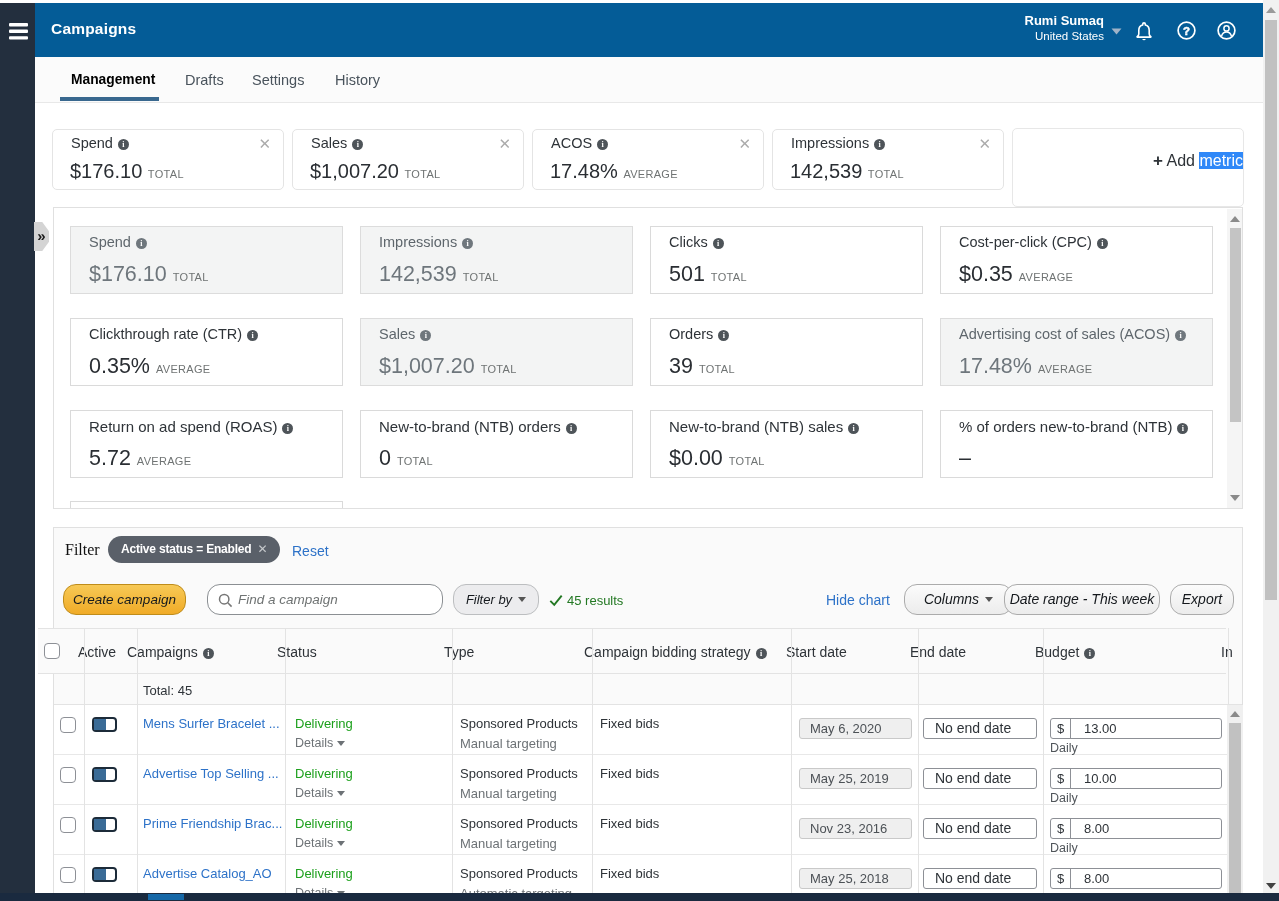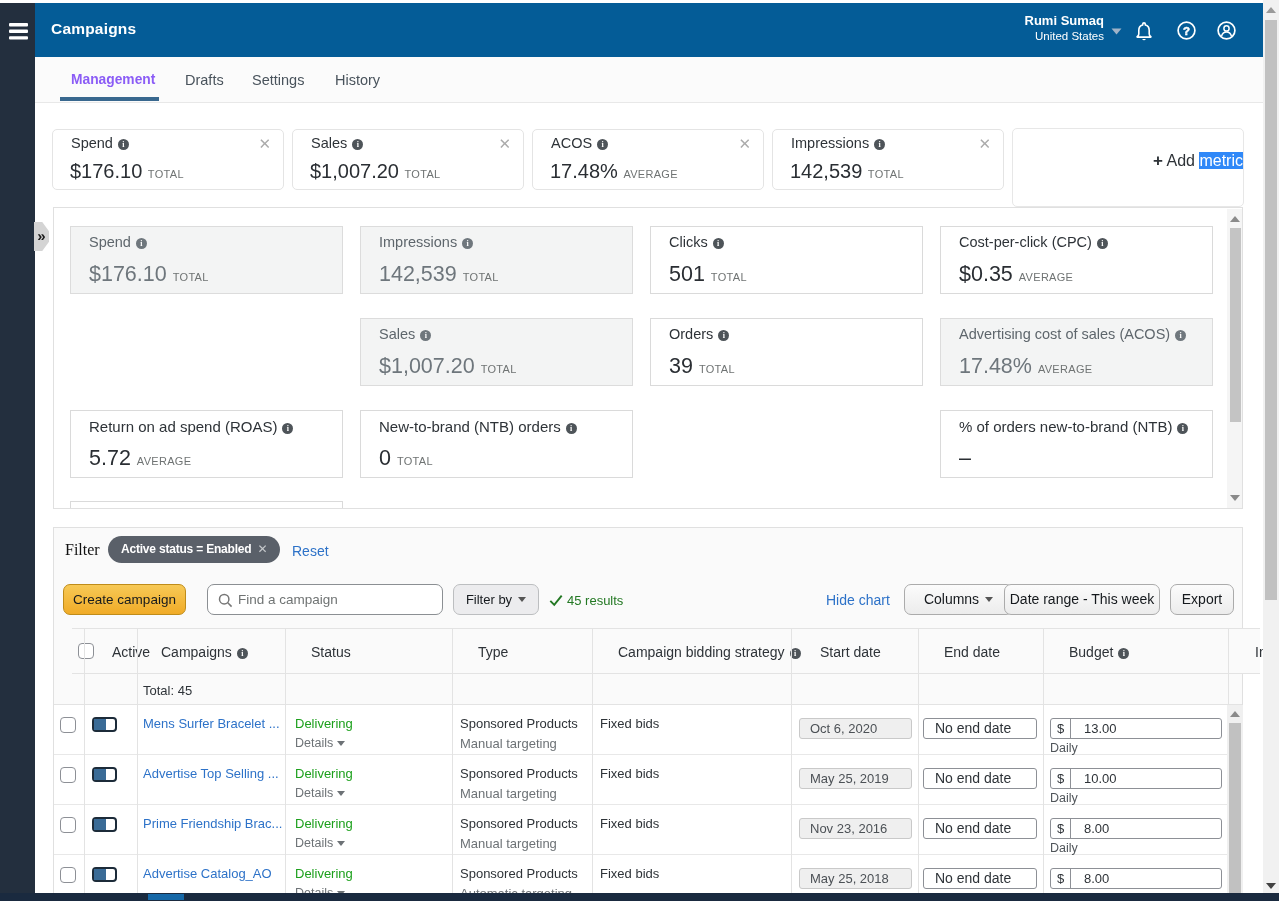--- a/index.html
+++ b/index.html
@@ -17,21 +17,21 @@
 .arrow-up { width:0; height:0; border-left:5px solid transparent; border-right:5px solid transparent; border-bottom:6px solid #8a8a8a; }
 .arrow-dn { width:0; height:0; border-left:5px solid transparent; border-right:5px solid transparent; border-top:6px solid #8a8a8a; }
 #expander { left:34px; top:222px; width:15px; height:29px; background:#d4d4d4; clip-path:polygon(0 0,55% 0,100% 32%,100% 68%,55% 100%,0 100%); color:#1b1b1b; font-size:15px; font-weight:bold; line-height:27px; text-align:center; }
 
 #h-title { left:16px; top:17px; color:#fff; font-size:15.5px; font-weight:bold; letter-spacing:.2px; }
 #h-user { right:159px; top:10px; text-align:right; color:#fff; }
 #h-user .n { font-size:13px; font-weight:bold; }
 #h-user .c { font-size:11.5px; font-weight:normal; margin-top:2px; }
 
 .tab { top:15px; font-size:14.5px; color:#49535c; position:absolute; }
-#tab1 { color:#8b5cf6; font-weight:bold; font-size:13.8px; }
+#tab1 { color:#000000; font-weight:bold; font-size:13.8px; }
 #tab-ul { left:25px; top:40px; width:99px; height:4px; background:#39688f; }
 
 .scard { top:129px; width:232px; height:61px; background:#fff; border:1px solid #e4e4e4; border-radius:5px; position:absolute; }
 .scard .lbl { position:absolute; left:18px; top:5px; font-size:14.5px; color:#2e3338; }
 .scard .x { position:absolute; right:12px; top:5px; font-size:15px; color:#ababab; font-weight:normal; }
 .scard .val { position:absolute; left:17px; top:30px; font-size:20px; color:#2a2e33; white-space:nowrap; }
 .scard .unit, .tile .unit { font-size:11px; color:#6f7373; letter-spacing:.3px; }
 #addcard { left:1012px; top:128px; width:232px; height:79px; border:1px solid #e7e7e7; border-radius:5px; background:#fff; }
 #addcard .in { position:absolute; left:0; top:22px; width:100%; text-align:right; font-size:16px; color:#2e3338; }
 .info { display:inline-block; width:11px; height:11px; border-radius:50%; background:#4e5459; color:#fff; font-size:8px; font-weight:bold; text-align:center; line-height:11px; vertical-align:1px; margin-left:5px; font-family:"Liberation Serif",serif; }
@@ -46,33 +46,33 @@
 .tile.sel .val { color:#6e767c; }
 #msb { left:1173px; top:1px; width:17px; height:300px; background:#f5f5f5; position:absolute; }
 #msb .thumb { position:absolute; left:3px; top:19px; width:11px; height:194px; background:#c4c4c4; }
 
 #fcard { left:53px; top:527px; width:1190px; height:366px; background:#fafafa; border:1px solid #e0e0e0; }
 #f-label { left:65px; top:541px; font-family:"Liberation Serif",serif; font-size:16px; color:#111; }
 #f-pill { left:108px; top:536px; height:27px; border-radius:14px; background:#5a6069; color:#fff; font-size:12px; font-weight:bold; line-height:27px; padding:0 13px; letter-spacing:-0.2px; }
 #f-pill .px { color:#c7cacd; font-weight:normal; font-size:12px; margin-left:6px; }
 #f-reset { left:292px; top:543px; font-size:14px; color:#2d72c8; }
 
-.btn { position:absolute; height:31px; border-radius:7px; font-size:14px; color:#15191d; text-align:center; }
+.btn { position:absolute; height:31px; border-radius:13px; font-size:14px; color:#15191d; text-align:center;font-style:italic; }
 #b-create { left:63px; top:584px; width:123px; background:linear-gradient(#f7c956,#f0ab27); border:1px solid #bf8c1a; line-height:29px; font-size:13.5px; }
 #b-search { left:207px; top:584px; width:236px; background:#fff; border:1px solid #8b8f93; }
 #b-search .ph { position:absolute; left:30px; top:7px; font-size:13.5px; color:#6f7373; }
 #b-filterby { left:453px; top:584px; width:86px; background:#ececee; border:1px solid #bcbec0; line-height:29px; font-size:13px; }
 #b-results { left:567px; top:593px; font-size:13px; color:#237823; }
 #b-hidechart { left:826px; top:592px; font-size:14px; color:#2d72c8; }
 #b-columns { left:904px; top:584px; width:109px; background:linear-gradient(#fbfbfb,#ececec); border:1px solid #ababab; line-height:29px; font-size:14px; }
 #b-daterange { left:1004px; top:584px; width:156px; white-space:nowrap; background:linear-gradient(#fbfbfb,#ececec); border:1px solid #ababab; line-height:29px; font-size:14px; }
 #b-export { left:1170px; top:584px; width:64px; background:linear-gradient(#fbfbfb,#ececec); border:1px solid #ababab; line-height:29px; font-size:14px; }
 .caret { display:inline-block; width:0; height:0; border-left:4px solid transparent; border-right:4px solid transparent; border-top:5px solid #555; vertical-align:2px; margin-left:6px; }
 
-#thead { left:72px; top:628px; width:1188px; height:46px; background:#fafafa; border-top:1px solid #e3e3e3; border-bottom:1px solid #e3e3e3; }
+#thead { left:38px; top:628px; width:1188px; height:46px; background:#fafafa; border-top:1px solid #e3e3e3; border-bottom:1px solid #e3e3e3; }
 #trow-total { left:54px; top:675px; width:1188px; height:30px; background:#fafafa; border-bottom:1px solid #e3e3e3; }
 .trow { left:54px; width:1188px; height:50px; background:#fff; border-bottom:1px solid #e8e8e8; position:absolute; }
 .hcell { position:absolute; top:15px; font-size:14px; color:#2e3338; }
 .vline { position:absolute; top:628px; width:1px; background:#e3e3e3; height:265px; }
 .cb { position:absolute; width:16px; height:16px; border:1px solid #8d9096; border-radius:4px; background:#fff; }
 .tgl { position:absolute; left:38px; top:12px; width:25px; height:15px; border:2px solid #1c2b39; border-radius:4px; background:#fff; }
 .tgl .on { position:absolute; left:0; top:0; width:12px; height:11px; background:#3a6b96; }
 .link { font-size:13px; color:#2d72c8; }
 .green { font-size:13px; color:#1ca01c; }
 .g2 { font-size:12.5px; color:#6d7276; }
@@ -163,39 +163,47 @@
       <span class="val">142,539 <span class="unit">TOTAL</span></span>
     </div>
   <div class="tile" style="left:596px;top:18px">
       <span class="lbl">Clicks<span class="info">i</span></span>
       <span class="val">501 <span class="unit">TOTAL</span></span>
     </div>
   <div class="tile" style="left:886px;top:18px">
       <span class="lbl">Cost-per-click (CPC)<span class="info">i</span></span>
       <span class="val">$0.35 <span class="unit">AVERAGE</span></span>
     </div>
+  <div class="tile" style="left:16px;top:110px">
+      <span class="lbl">Clickthrough rate (CTR)<span class="info">i</span></span>
+      <span class="val">0.35% <span class="unit">AVERAGE</span></span>
+    </div>
   <div class="tile sel" style="left:306px;top:110px">
       <span class="lbl">Sales<span class="info ginfo">i</span></span>
       <span class="val">$1,007.20 <span class="unit">TOTAL</span></span>
     </div>
   <div class="tile" style="left:596px;top:110px">
       <span class="lbl">Orders<span class="info">i</span></span>
       <span class="val">39 <span class="unit">TOTAL</span></span>
     </div>
   <div class="tile sel" style="left:886px;top:110px">
       <span class="lbl">Advertising cost of sales (ACOS)<span class="info ginfo">i</span></span>
       <span class="val">17.48% <span class="unit">AVERAGE</span></span>
     </div>
   <div class="tile" style="left:16px;top:202px">
       <span class="lbl" style="font-size:15px">Return on ad spend (ROAS)<span class="info">i</span></span>
       <span class="val">5.72 <span class="unit">AVERAGE</span></span>
     </div>
   <div class="tile" style="left:306px;top:202px">
       <span class="lbl" style="font-size:15px">New-to-brand (NTB) orders<span class="info">i</span></span>
       <span class="val">0 <span class="unit">TOTAL</span></span>
+    </div>
+  <div class="tile" style="left:596px;top:202px">
+      <span class="lbl" style="font-size:15px">New-to-brand (NTB) sales<span class="info">i</span></span>
+      <span class="val">$0.00 <span class="unit">TOTAL</span></span>
     </div>
   <div class="tile" style="left:886px;top:202px">
       <span class="lbl" style="font-size:15px">% of orders new-to-brand (NTB)<span class="info">i</span></span>
       <span class="val">–</span>
     </div>
   <div class="tile" style="left:16px;top:293px"></div>
   <div class="abs" id="msb">
     <div class="arrow-up" style="position:absolute;left:3px;top:7px"></div>
     <div class="thumb"></div>
     <div class="arrow-dn" style="position:absolute;left:3px;bottom:8px"></div>
@@ -246,21 +254,21 @@
     <div class="tgl">
         <span class="on"></span>
       </div>
     <div class="abs link" style="left:89px;top:11px">Mens Surfer Bracelet ...</div>
     <div class="abs green" style="left:241px;top:11px">Delivering</div>
     <div class="abs g2" style="left:241px;top:31px">Details <span style="display:inline-block;width:0;height:0;border-left:4px solid transparent;border-right:4px solid transparent;border-top:5px solid #6d7276;vertical-align:1px"></span></div>
     <div class="abs dark" style="left:406px;top:11px">Sponsored Products</div>
     <div class="abs g2" style="left:406px;top:31px;font-size:13px">Manual targeting</div>
     <div class="abs dark" style="left:546px;top:11px">Fixed bids</div>
     <div class="abs" style="left:737px;top:0">
-        <span class="datebox">Oct 6, 2020</span>
+        <span class="datebox">May 6, 2020</span>
       </div>
     <div class="abs" style="left:864px;top:0">
         <span class="endbox">No end date</span>
       </div>
     <div class="abs" style="left:989px;top:0;width:200px;height:50px">
         <span class="budbox">
           <span class="d">$</span>
           <span class="v">13.00</span>
         </span>
         <span class="daily">Daily</span>

